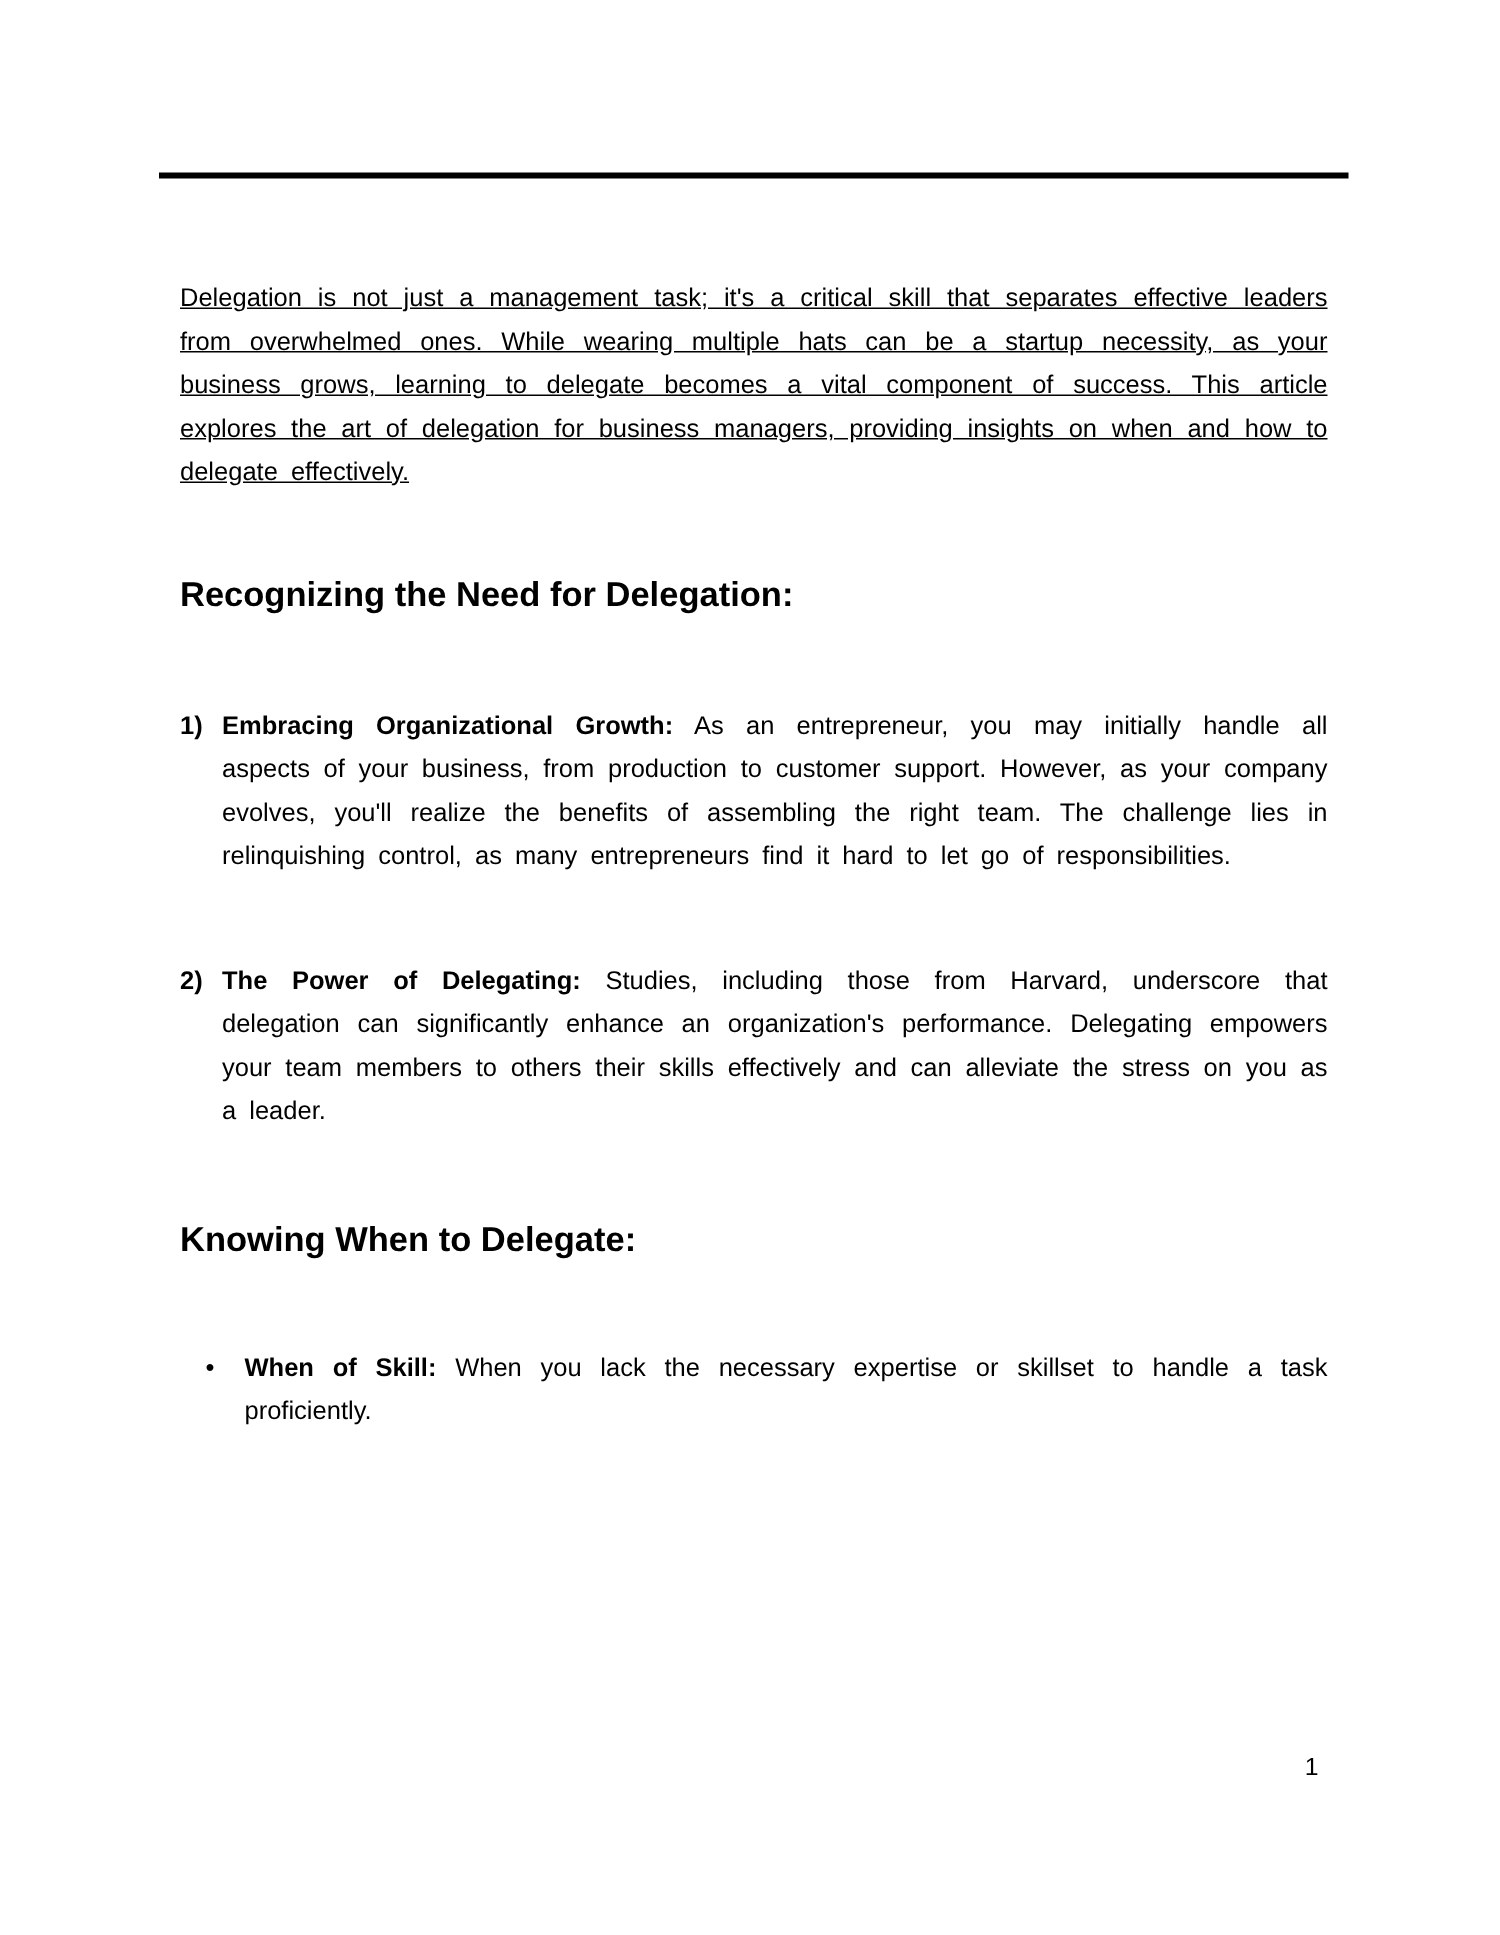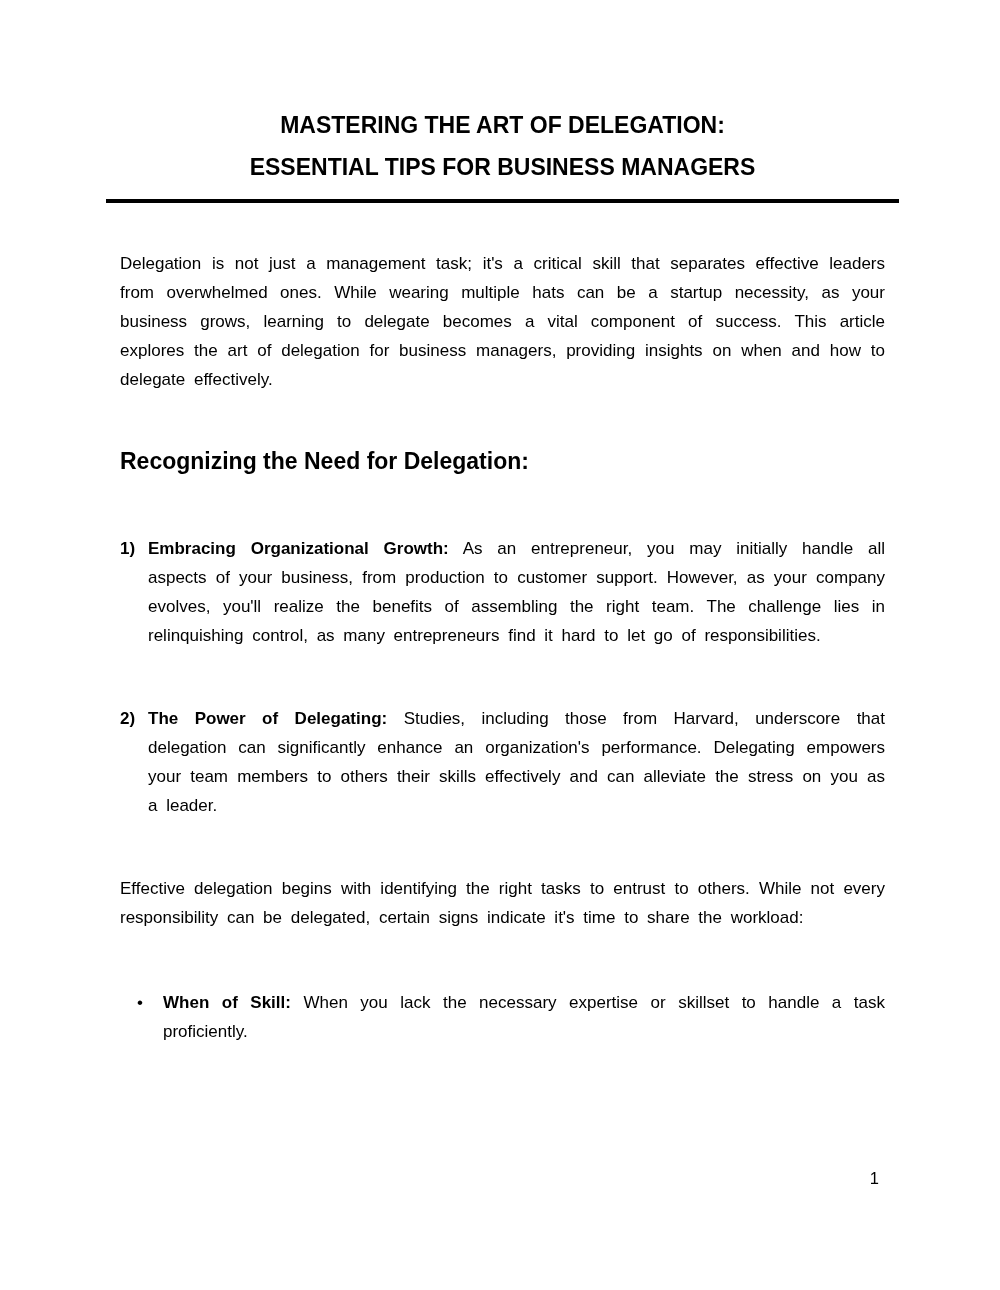--- a/index.html
+++ b/index.html
@@ -26,21 +26,21 @@
     background: #000000;
     margin: 11px -14px 0 -14px;
   }
   .bodytext {
     font-size: 17px;
     line-height: 29px;
     text-align: justify;
     word-spacing: 4px;
     margin: 0;
   }
-  .intro { margin-top: 46px; }
+  .intro { margin-top: 65px; text-decoration: underline; }
   .doc-heading {
     font-size: 23px;
     line-height: 29px;
     font-weight: bold;
     margin: 0;
   }
   .heading-recognizing { margin-top: 53px; }
   .heading-knowing { margin-top: 57px; }
   .numbered-item {
     position: relative;
@@ -73,45 +73,41 @@
     font-size: 16.5px;
     line-height: 29px;
   }
 </style>
 </head>
 <body>
 
 <div class="page">
 
   <header>
-    <h1 class="title-block">
-      <div>MASTERING THE ART OF DELEGATION:</div>
-      <div>ESSENTIAL TIPS FOR BUSINESS MANAGERS</div>
-    </h1>
     <div class="title-rule"></div>
   </header>
 
   <p class="bodytext intro">Delegation is not just a management task; it's a critical skill that separates effective leaders from overwhelmed ones. While wearing multiple hats can be a startup necessity, as your business grows, learning to delegate becomes a vital component of success. This article explores the art of delegation for business managers, providing insights on when and how to delegate effectively.</p>
 
   <h2 class="doc-heading heading-recognizing">Recognizing the Need for Delegation:</h2>
 
   <div class="bodytext numbered-item item-1">
     <span class="num-marker">1)</span>
     <span class="lead">Embracing Organizational Growth:</span>
     <span>As an entrepreneur, you may initially handle all aspects of your business, from production to customer support. However, as your company evolves, you'll realize the benefits of assembling the right team. The challenge lies in relinquishing control, as many entrepreneurs find it hard to let go of responsibilities.</span>
   </div>
 
   <div class="bodytext numbered-item item-2">
     <span class="num-marker">2)</span>
     <span class="lead">The Power of Delegating:</span>
     <span>Studies, including those from Harvard, underscore that delegation can significantly enhance an organization's performance. Delegating empowers your team members to others their skills effectively and can alleviate the stress on you as a leader.</span>
   </div>
 
+  <h2 class="doc-heading heading-knowing">Knowing When to Delegate:</h2>
 
-  <p class="bodytext para-knowing">Effective delegation begins with identifying the right tasks to entrust to others. While not every responsibility can be delegated, certain signs indicate it's time to share the workload:</p>
 
   <div class="bodytext bullet-item">
     <span class="bullet-marker">•</span>
     <span class="lead">When of Skill:</span>
     <span>When you lack the necessary expertise or skillset to handle a task proficiently.</span>
   </div>
 
   <div class="page-number">1</div>
 
 </div>

